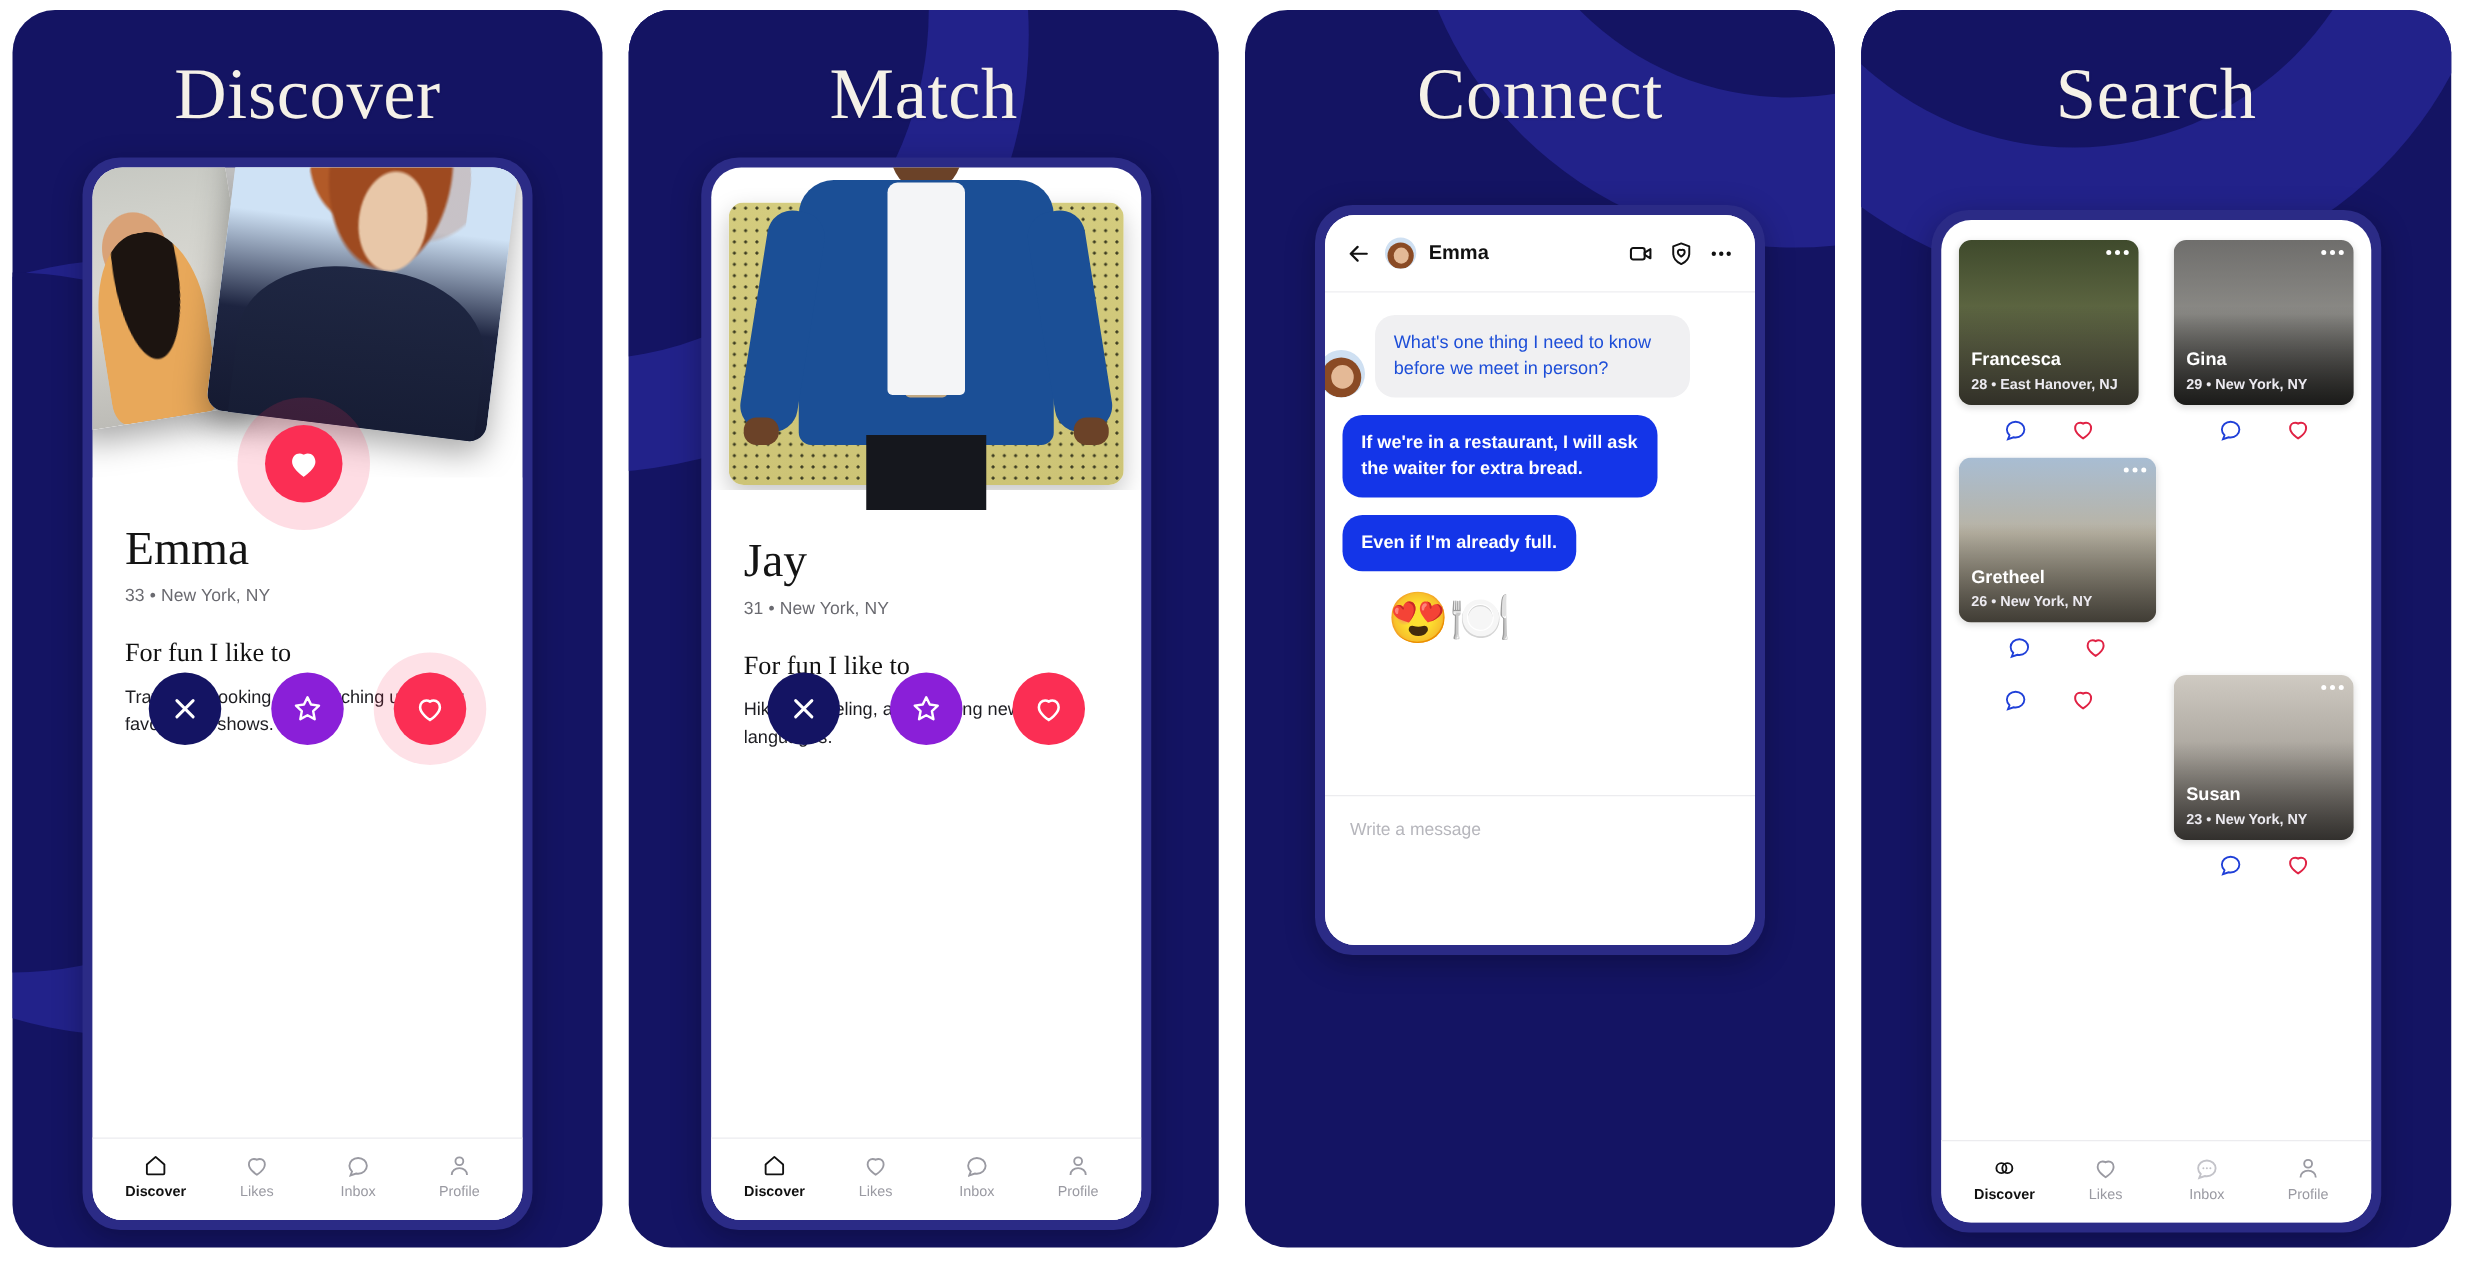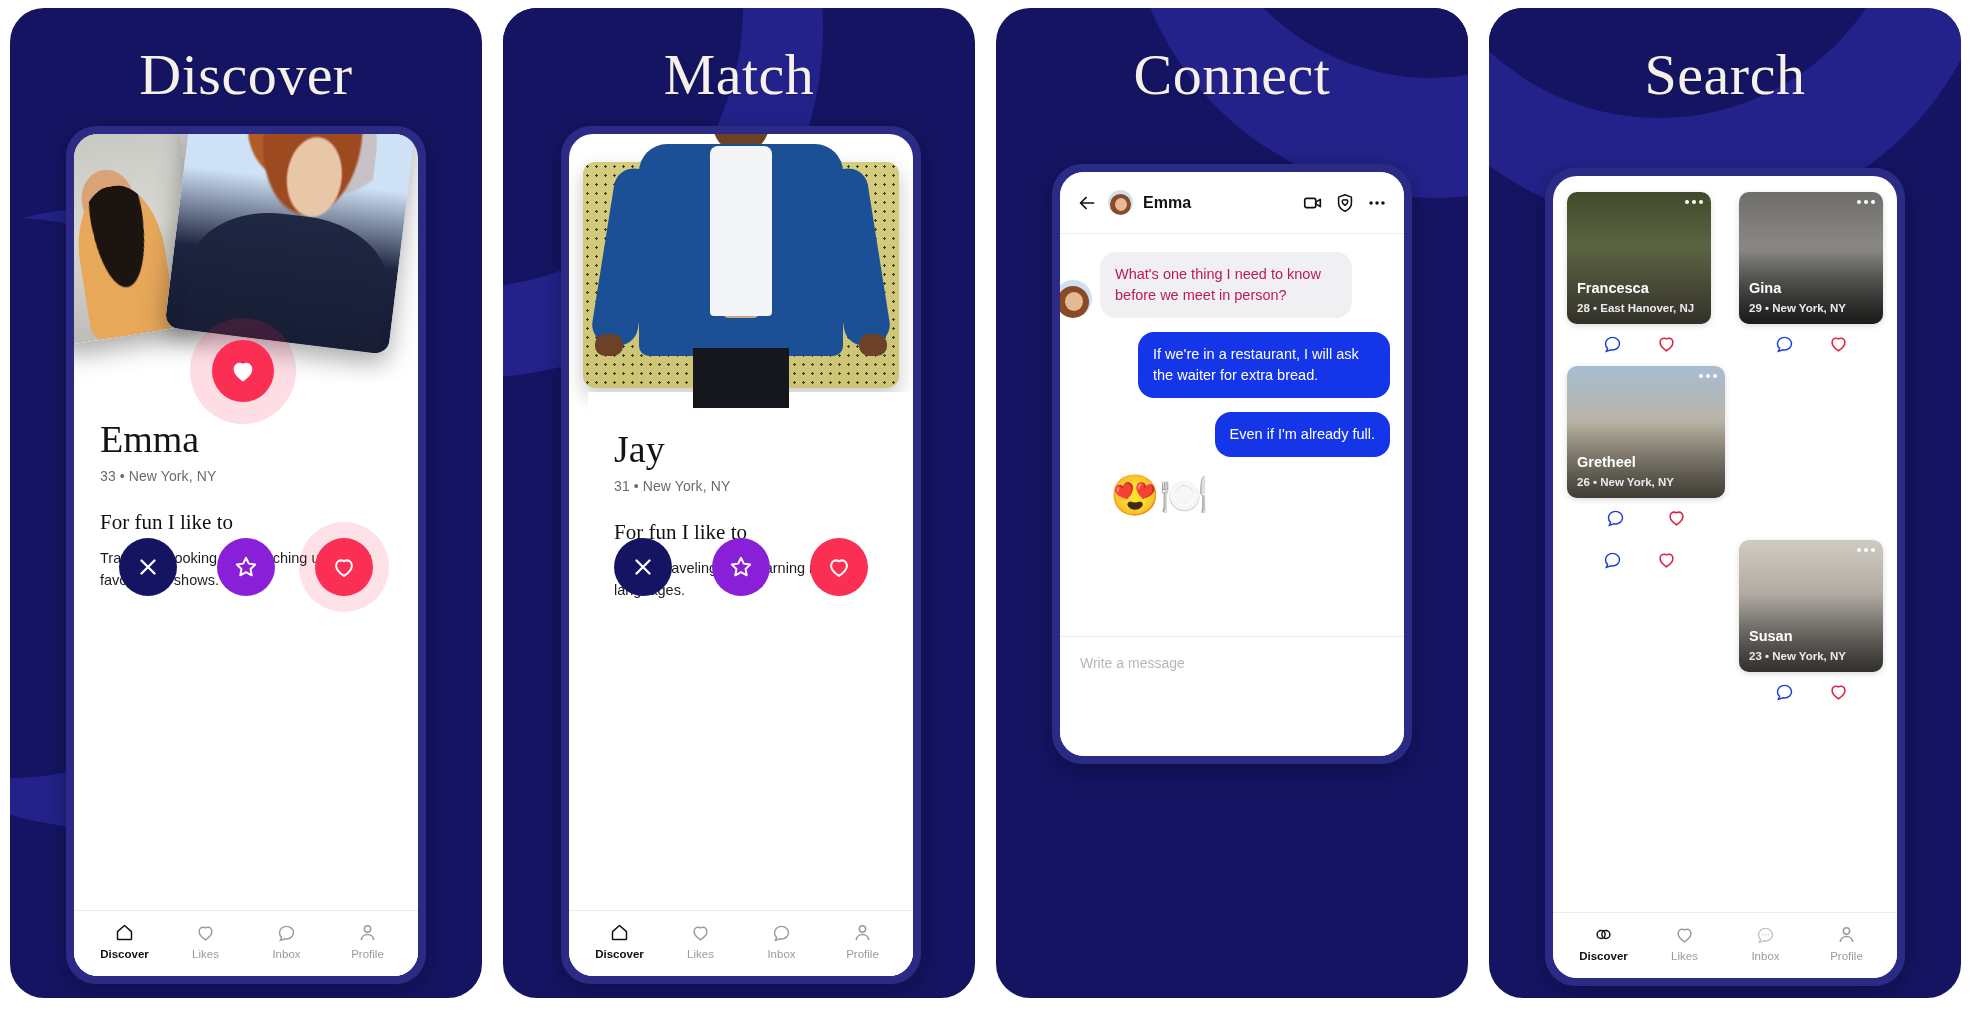--- a/index.html
+++ b/index.html
@@ -131,21 +131,21 @@
     position: absolute; z-index: 4;
     left: 138px; top: 206px;
     width: 62px; height: 62px; border-radius: 50%;
     background: #fb2e54;
     display:flex; align-items:center; justify-content:center;
     box-shadow: 0 0 0 22px rgba(251,46,84,.16);
   }
   .like-badge svg { width: 28px; height: 28px; fill:#fff; }
 
   .profile-body { position: absolute; left:0; right:0; top:248px; bottom:0; background:#fff; padding: 38px 26px 0 26px; }
-  .p2 .profile-body { top: 258px; margin-left: 19px; }
+  .p2 .profile-body { top: 258px; }
   .prof-name {
     font-family:"Liberation Serif", serif;
     font-size: 38px; color:#141414; line-height: 1.05;
   }
   .prof-meta { margin-top: 8px; font-size: 14px; color:#6a6a70; letter-spacing: .1px;}
   .prof-q { margin-top: 26px; font-family:"Liberation Serif", serif; font-size: 21px; color:#111; }
   .prof-a { margin-top: 12px; font-size: 14.5px; color:#1d1d22; line-height: 1.55; max-width: 280px;}
 
   .actions { position:absolute; left:0; right:0; top:404px; display:flex; justify-content:center; gap: 40px;}
   .p2 .actions { top: 404px; }
@@ -212,26 +212,26 @@
     padding: 0 16px; border-bottom:1px solid #eeeef1; background:#fff;
   }
   .chat-header .sp { flex:1 }
   .chat-avatar { width:25px;height:25px;border-radius:50%; overflow:hidden; background:#cfe0f2; position:relative;}
   .chat-avatar .hair { position:absolute; left:2px; top:4px; width:21px; height:21px; border-radius:50%; background:#8a4a24; }
   .chat-avatar .face { position:absolute; left:7px; top:8px; width:12px; height:13px; border-radius:50%; background:#e4b996; }
   .chat-name { font-size:16px; font-weight:700; color:#111; }
   .hicon { width:22px; height:22px; }
   .chat-body { position:relative; padding: 18px 0 0 0; height: 424px; }
   .msg-row { display:flex; align-items:flex-end; gap:8px; padding: 0 14px; margin-bottom: 14px; }
-  .msg-row.out { justify-content:flex-end; }
+  .msg-row.out { justify-content:flex-start;font-weight:bold; }
   .msg-av { width:38px;height:38px;border-radius:50%; overflow:hidden; background:#cfe0f2; position:relative; flex:0 0 auto; margin-left:-20px;}
   .msg-av .hair { position:absolute; left:3px; top:6px; width:32px; height:32px; border-radius:50%; background:#8a4a24;}
   .msg-av .face { position:absolute; left:11px; top:12px; width:18px; height:19px; border-radius:50%; background:#e4b996;}
   .bubble { max-width: 252px; padding: 12px 15px; border-radius: 16px; font-size:14.5px; line-height:1.45; }
-  .bubble.in { background:#f0f0f2; color:#be185d; }
+  .bubble.in { background:#f0f0f2; color:#1d4ed8; }
   .bubble.out { background:#1435e8; color:#fff; }
   .emoji-row { padding: 4px 14px 0 50px; font-size: 40px; line-height:1; }
   .chat-input {
     position:absolute; left:0; right:0; bottom:0; height:120px;
     border-top:1px solid #ececef; padding: 18px 20px; background:#fff;
   }
   .chat-input .ph { font-size:14px; color:#b6b6bc; }
 
   
   .grid-phone { left: 56px; top: 160px; width: 360px; height: 818px; }

